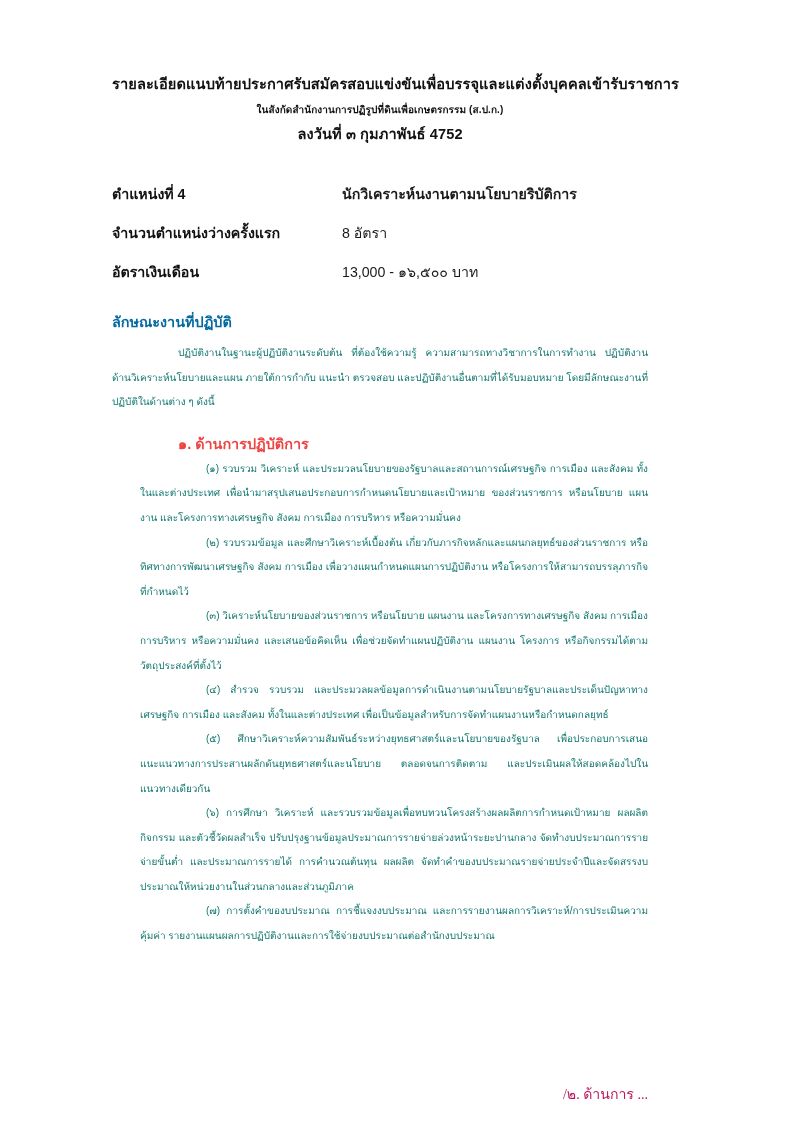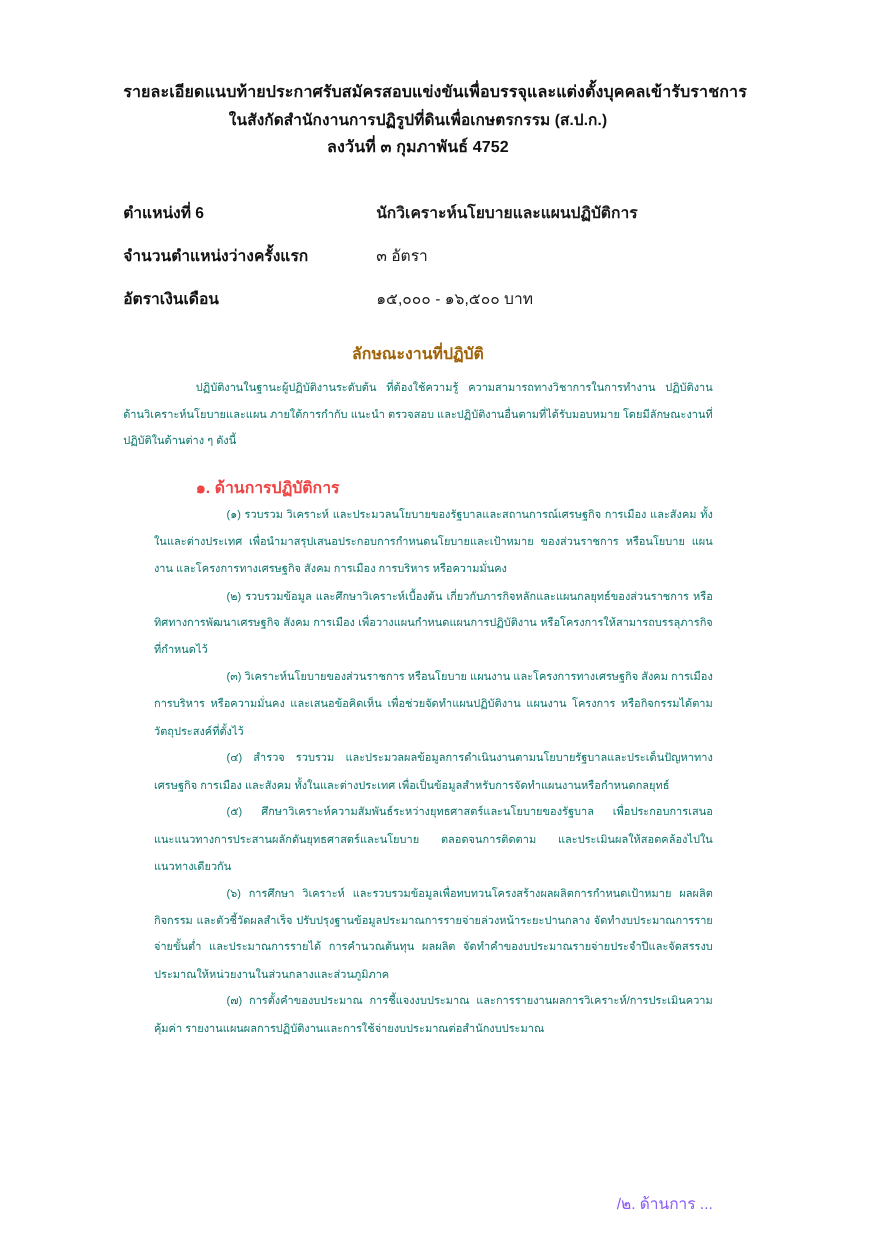--- a/index.html
+++ b/index.html
@@ -33,21 +33,21 @@
     margin: 0 0 36px 0;
   }
   .doc-header .hline {
     font-weight: bold;
     font-size: 14.6px;
     line-height: 25px;
     letter-spacing: 0.1px;
     color: #111;
     white-space: nowrap;
   }
-  .doc-header .hline.line2 { font-size: 14px; }
+  .doc-header .hline.line2 { font-size: 10px; }
   .doc-header .hline.line3 { font-size: 14.6px; }
 
   
   .fields {
     margin: 0 0 28px 0;
   }
   .field-row {
     display: flex;
     align-items: flex-start;
     margin-bottom: 17px;
@@ -76,22 +76,21 @@
   .qual-line.indented {
     padding-left: 15px;
   }
 
   
   .section-title {
     font-weight: bold;
     font-size: 14.4px;
     line-height: 22px;
     margin: 0 0 8px 0;
-    color: #a16207;
-    text-align: center;
+    color: #0369a1;
   }
 
   .subsection-title {
     font-weight: bold;
     font-size: 14.4px;
     line-height: 22px;
     margin: 18px 0 2px 0;
     padding-left: 66px;
     color: #ef4444;
   }
@@ -114,49 +113,50 @@
     margin-left: 28px;
   }
 
   
   .page-footer {
     position: absolute;
     right: 78px;
     bottom: 28px;
     font-size: 14.1px;
     line-height: 20px;
-    color: #8b5cf6;
+    color: #be185d;
+    font-family: Liberation Serif, serif;
   }
 </style>
 </head>
 <body>
 
 <div class="page">
 
   <div class="doc-header">
     <div class="hline line1">รายละเอียดแนบท้ายประกาศรับสมัครสอบแข่งขันเพื่อบรรจุและแต่งตั้งบุคคลเข้ารับราชการ</div>
     <div class="hline line2">ในสังกัดสำนักงานการปฏิรูปที่ดินเพื่อเกษตรกรรม  (ส.ป.ก.)</div>
     <div class="hline line3">ลงวันที่ ๓ กุมภาพันธ์ 4752</div>
   </div>
 
   <div class="fields">
 
     <div class="field-row">
-      <div class="field-label">ตำแหน่งที่ 6</div>
-      <div class="field-value bold-val">นักวิเคราะห์นโยบายและแผนปฏิบัติการ</div>
+      <div class="field-label">ตำแหน่งที่ 4</div>
+      <div class="field-value bold-val">นักวิเคราะห์นงานตามนโยบายริบัติการ</div>
     </div>
 
     <div class="field-row">
       <div class="field-label">จำนวนตำแหน่งว่างครั้งแรก</div>
-      <div class="field-value">๓  อัตรา</div>
+      <div class="field-value">8  อัตรา</div>
     </div>
 
     <div class="field-row">
       <div class="field-label">อัตราเงินเดือน</div>
-      <div class="field-value">๑๕,๐๐๐ - ๑๖,๕๐๐  บาท</div>
+      <div class="field-value">13,000 - ๑๖,๕๐๐  บาท</div>
     </div>
 
 
   </div>
 
   <div class="section-title">ลักษณะงานที่ปฏิบัติ</div>
 
   <p class="para">ปฏิบัติงานในฐานะผู้ปฏิบัติงานระดับต้น ที่ต้องใช้ความรู้ ความสามารถทางวิชาการในการทำงาน ปฏิบัติงานด้านวิเคราะห์นโยบายและแผน ภายใต้การกำกับ แนะนำ ตรวจสอบ และปฏิบัติงานอื่นตามที่ได้รับมอบหมาย โดยมีลักษณะงานที่ปฏิบัติในด้านต่าง ๆ ดังนี้</p>
 
   <div class="subsection-title">๑. ด้านการปฏิบัติการ</div>

